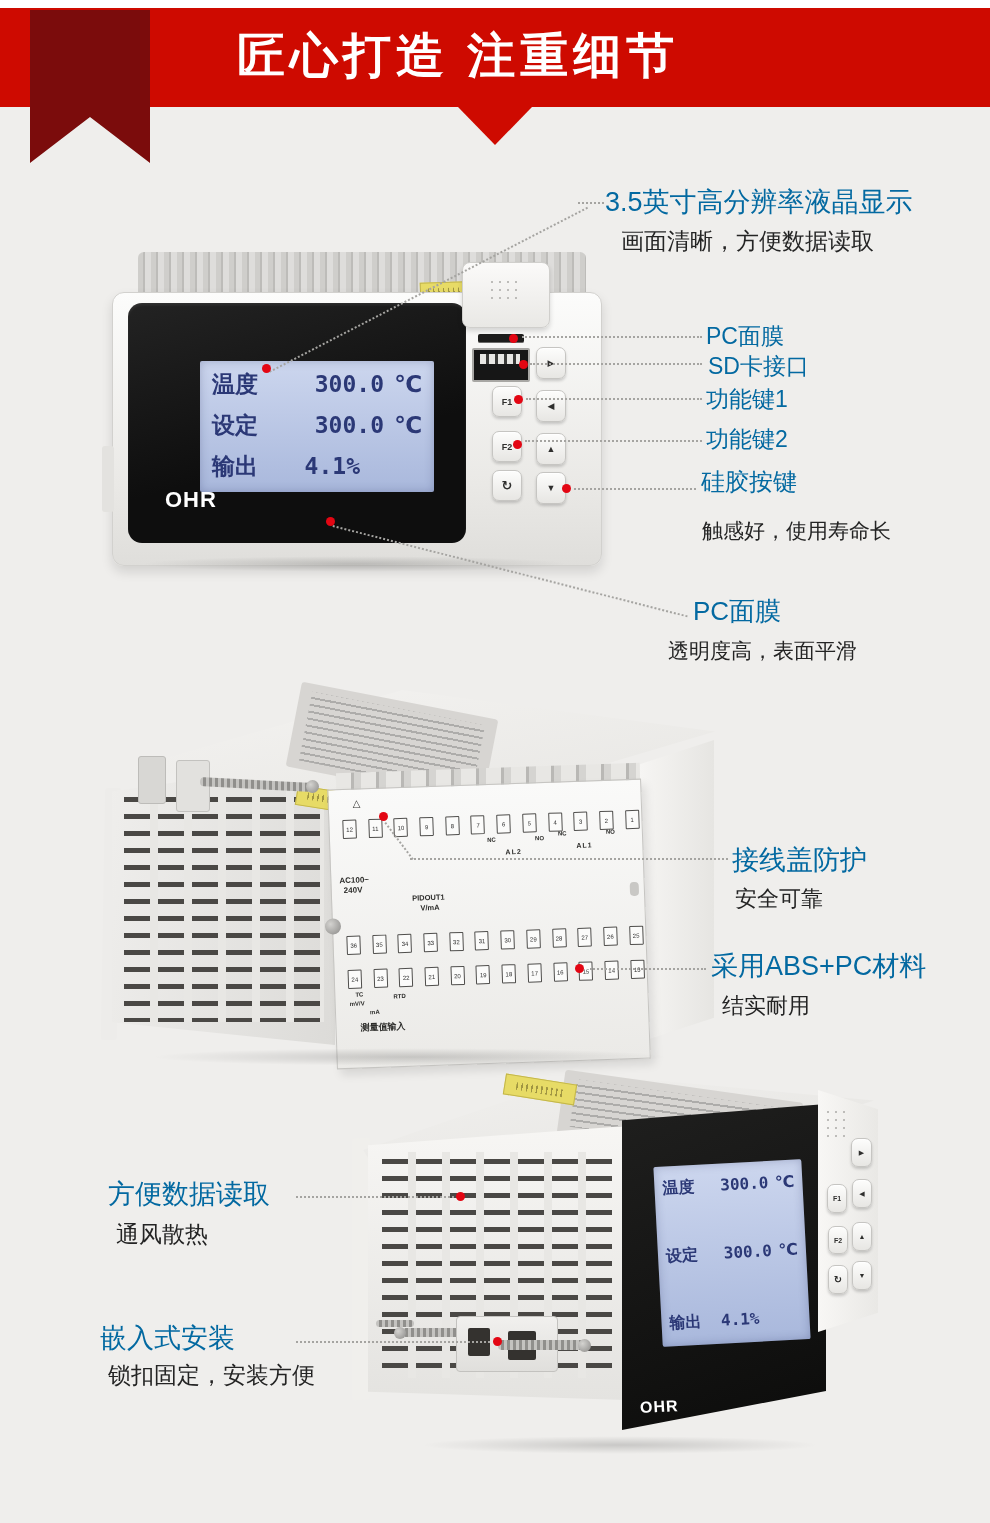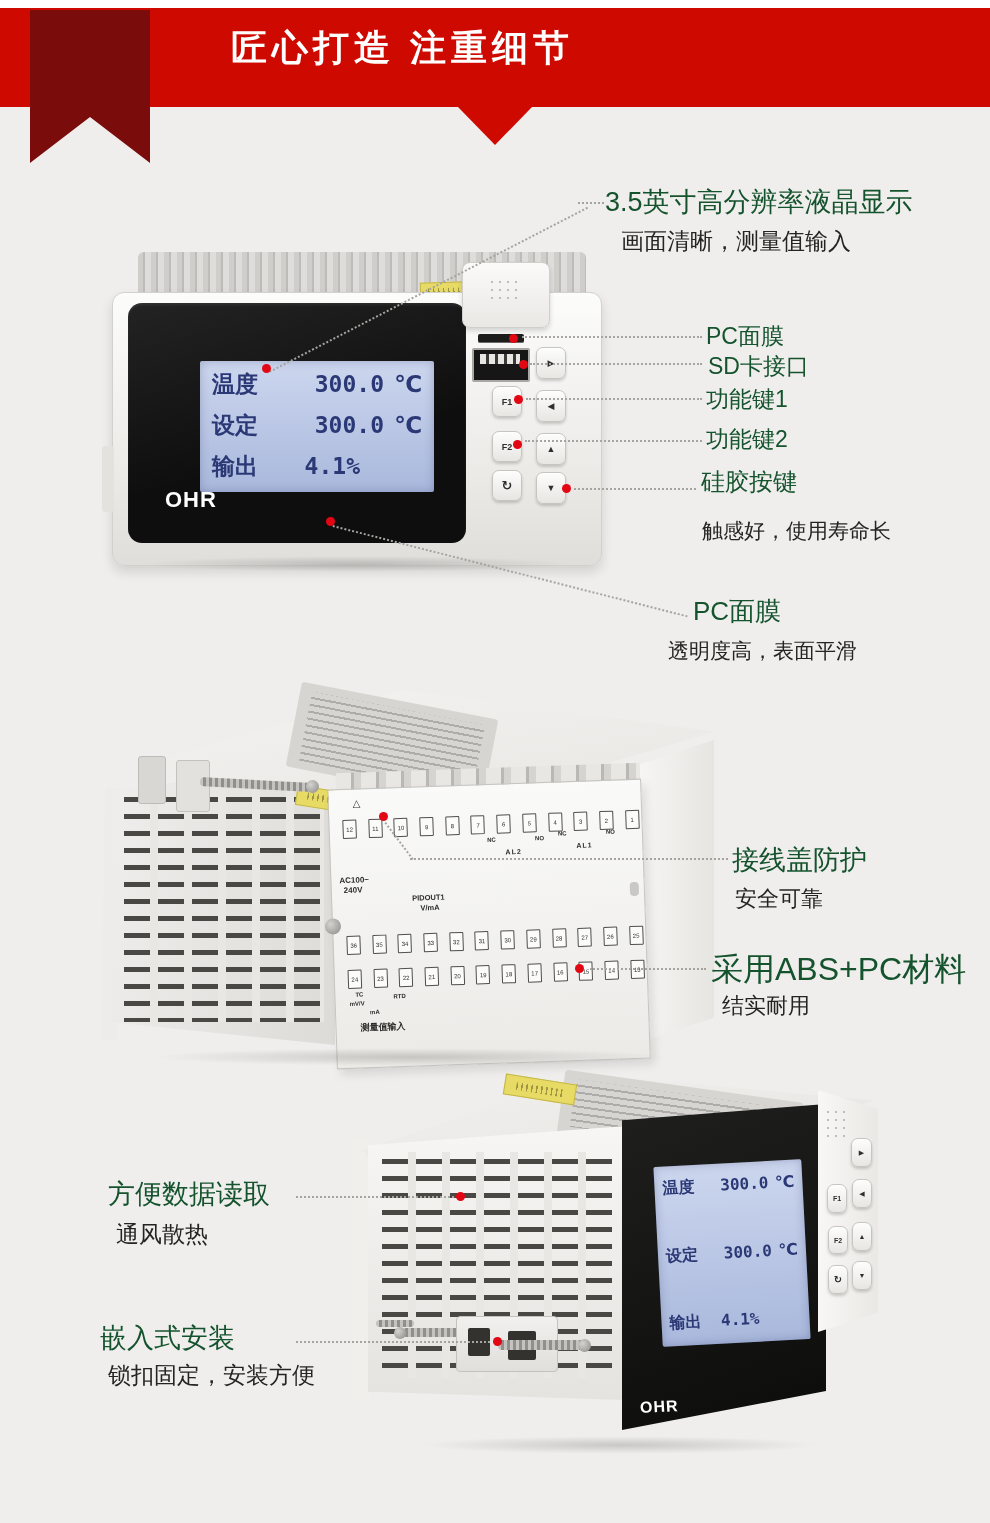--- a/index.html
+++ b/index.html
@@ -1,19 +1,19 @@
 <!DOCTYPE html>
 <html><head>
 <meta charset="utf-8">
 <style>
   html,body{margin:0;padding:0;}
   body{font-family:"Liberation Sans","DejaVu Sans",sans-serif;background:#ffffff;}
   .canvas{position:relative;width:990px;height:1523px;background:#efeeec;overflow:hidden;margin:0 auto;}
   .abs{position:absolute;}
-  .txt{position:absolute;color:#14532d;white-space:nowrap;}
+  .txt{position:absolute;color:#0369a1;white-space:nowrap;}
   .t-main{font-weight:500;}
   .t-sub{font-weight:400;color:#242424;}
   .dotline{position:absolute;height:0;border-top:2px dotted #a5a4a1;transform-origin:0 0;}
   .reddot{position:absolute;width:9px;height:9px;border-radius:50%;background:#e30613;z-index:30;}
   .btn{position:absolute;display:flex;align-items:center;justify-content:center;border-radius:7px;
        border:1px solid #c6c5c2;background:linear-gradient(180deg,#fdfdfc,#e7e6e3);
        box-shadow:0 2px 3px rgba(0,0,0,.18), inset 0 1px 0 #fff;color:#2f2f2e;font-weight:bold;}
   .lcd{position:absolute;display:flex;flex-direction:column;justify-content:space-between;
        background:linear-gradient(180deg,#ccd6ee,#a9b8dc);box-shadow:inset 0 0 10px rgba(30,40,90,.25);}
   .lcdrow{display:flex;align-items:baseline;font-family:"DejaVu Sans Mono","DejaVu Sans",monospace;
@@ -40,21 +40,21 @@
 </style>
 </head>
 <body>
 
 <div class="canvas">
 
   <div class="abs" style="left:0;top:0;width:990px;height:8px;background:#ffffff;"></div>
   <div class="abs" style="left:0;top:8px;width:990px;height:99px;background:#ce0a00;"></div>
   <div class="abs" style="left:458px;top:107px;width:0;height:0;border-left:37px solid transparent;border-right:37px solid transparent;border-top:38px solid #ce0a00;"></div>
   <div class="abs" style="left:30px;top:10px;width:120px;height:153px;background:#7b0c0c;clip-path:polygon(0 0,100% 0,100% 100%,50% 70%,0 100%);"></div>
-  <div class="txt" style="left:231px;top:24px;font-size:36px;font-weight:bold;color:#fff;letter-spacing:5px;">匠心打造 注重细节</div>
+  <div class="txt" style="left:237px;top:24px;font-size:48px;font-weight:bold;color:#fff;letter-spacing:5px;">匠心打造 注重细节</div>
 
   <div class="abs" style="left:138px;top:252px;width:448px;height:52px;border-radius:6px;background:repeating-linear-gradient(90deg,#cfcecb 0 5px,#bdbcb9 5px 7px,#dedddb 7px 13px);"></div>
   <div class="ylab" style="left:420px;top:282px;width:46px;height:16px;transform:rotate(-2deg);"></div>
 
   <div class="abs" style="left:112px;top:292px;width:488px;height:272px;border-radius:12px;border:1px solid #d2d1ce;background:linear-gradient(180deg,#fcfcfb,#eae9e6 70%,#dfdedb);box-shadow:0 6px 12px rgba(0,0,0,.12);"></div>
   <div class="abs" style="left:102px;top:446px;width:12px;height:66px;border-radius:3px;background:#e3e2df;"></div>
 
   <div class="abs" style="left:128px;top:303px;width:338px;height:240px;border-radius:14px;background:linear-gradient(165deg,#232323,#0e0e0e 60%);box-shadow:inset 0 2px 3px rgba(255,255,255,.08);"></div>
   <div class="lcd" style="left:200px;top:361px;width:210px;height:113px;padding:8px 12px 10px;border-radius:2px;font-size:23px;">
     <div class="lcdrow">
@@ -99,21 +99,21 @@
     </div>
   <div class="btn" style="left:536px;top:433px;width:28px;height:30px;font-size:9px;">
       <span>▲</span>
     </div>
   <div class="btn" style="left:536px;top:472px;width:28px;height:30px;font-size:9px;">
       <span>▼</span>
     </div>
   <div class="shadow" style="left:140px;top:556px;width:430px;height:16px;"></div>
 
   <div class="txt t-main" style="left:605px;top:184px;font-size:27px;">3.5英寸高分辨率液晶显示</div>
-  <div class="txt t-sub" style="left:621px;top:226px;font-size:23px;">画面清晰，测量值输入</div>
+  <div class="txt t-sub" style="left:621px;top:226px;font-size:23px;">画面清晰，方便数据读取</div>
   <div class="txt t-main" style="left:706px;top:321px;font-size:23px;">PC面膜</div>
   <div class="txt t-main" style="left:708px;top:351px;font-size:23px;">SD卡接口</div>
   <div class="txt t-main" style="left:706px;top:384px;font-size:23px;">功能键1</div>
   <div class="txt t-main" style="left:706px;top:424px;font-size:23px;">功能键2</div>
   <div class="txt t-main" style="left:701px;top:466px;font-size:24px;">硅胶按键</div>
   <div class="txt t-sub" style="left:702px;top:517px;font-size:21px;">触感好，使用寿命长</div>
   <div class="txt t-main" style="left:693px;top:594px;font-size:26px;">PC面膜</div>
   <div class="txt t-sub" style="left:668px;top:637px;font-size:21px;">透明度高，表面平滑</div>
 
   <div class="dotline" style="left:269px;top:371px;width:358px;transform:rotate(-27.3deg);"></div>
@@ -205,21 +205,21 @@
     <span class="rp" style="left:14px;top:211px;font-size:6px;">mV/V</span>
     <span class="rp" style="left:34px;top:220px;font-size:6px;">mA</span>
     <span class="rp" style="left:24px;top:232px;font-size:9px;">测量值输入</span>
     <div class="abs tip" style="left:-8px;top:128px;width:16px;height:16px;"></div>
     <div class="abs" style="left:298px;top:102px;width:9px;height:14px;border-radius:4px;background:#c9c8c5;"></div>
   </div>
   <div class="shadow" style="left:150px;top:1048px;width:520px;height:18px;"></div>
 
   <div class="txt t-main" style="left:732px;top:842px;font-size:27px;">接线盖防护</div>
   <div class="txt t-sub" style="left:735px;top:884px;font-size:22px;">安全可靠</div>
-  <div class="txt t-main" style="left:711px;top:948px;font-size:32px;">采用ABS+PC材料</div>
+  <div class="txt t-main" style="left:711px;top:948px;font-size:27px;">采用ABS+PC材料</div>
   <div class="txt t-sub" style="left:722px;top:991px;font-size:22px;">结实耐用</div>
   <div class="dotline" style="left:386px;top:822px;width:46px;transform:rotate(53deg);"></div>
   <div class="dotline" style="left:410px;top:858px;width:318px;"></div>
   <div class="dotline" style="left:590px;top:968px;width:116px;"></div>
   <div class="reddot" style="left:379px;top:812px;"></div>
   <div class="reddot" style="left:575px;top:964px;"></div>
 
   <div class="abs" style="left:352px;top:1138px;width:18px;height:262px;border-radius:3px;background:#f0efec;transform:skewY(-2deg);"></div>
   <div class="abs" style="left:358px;top:1072px;width:516px;height:95px;clip-path:polygon(1% 82%,44% 2%,100% 30%,60% 100%,3% 100%);background:linear-gradient(170deg,#f2f1ef,#e5e4e1);"></div>
   <div class="glab" style="left:560px;top:1086px;width:240px;height:64px;transform:rotate(8deg);"></div>

